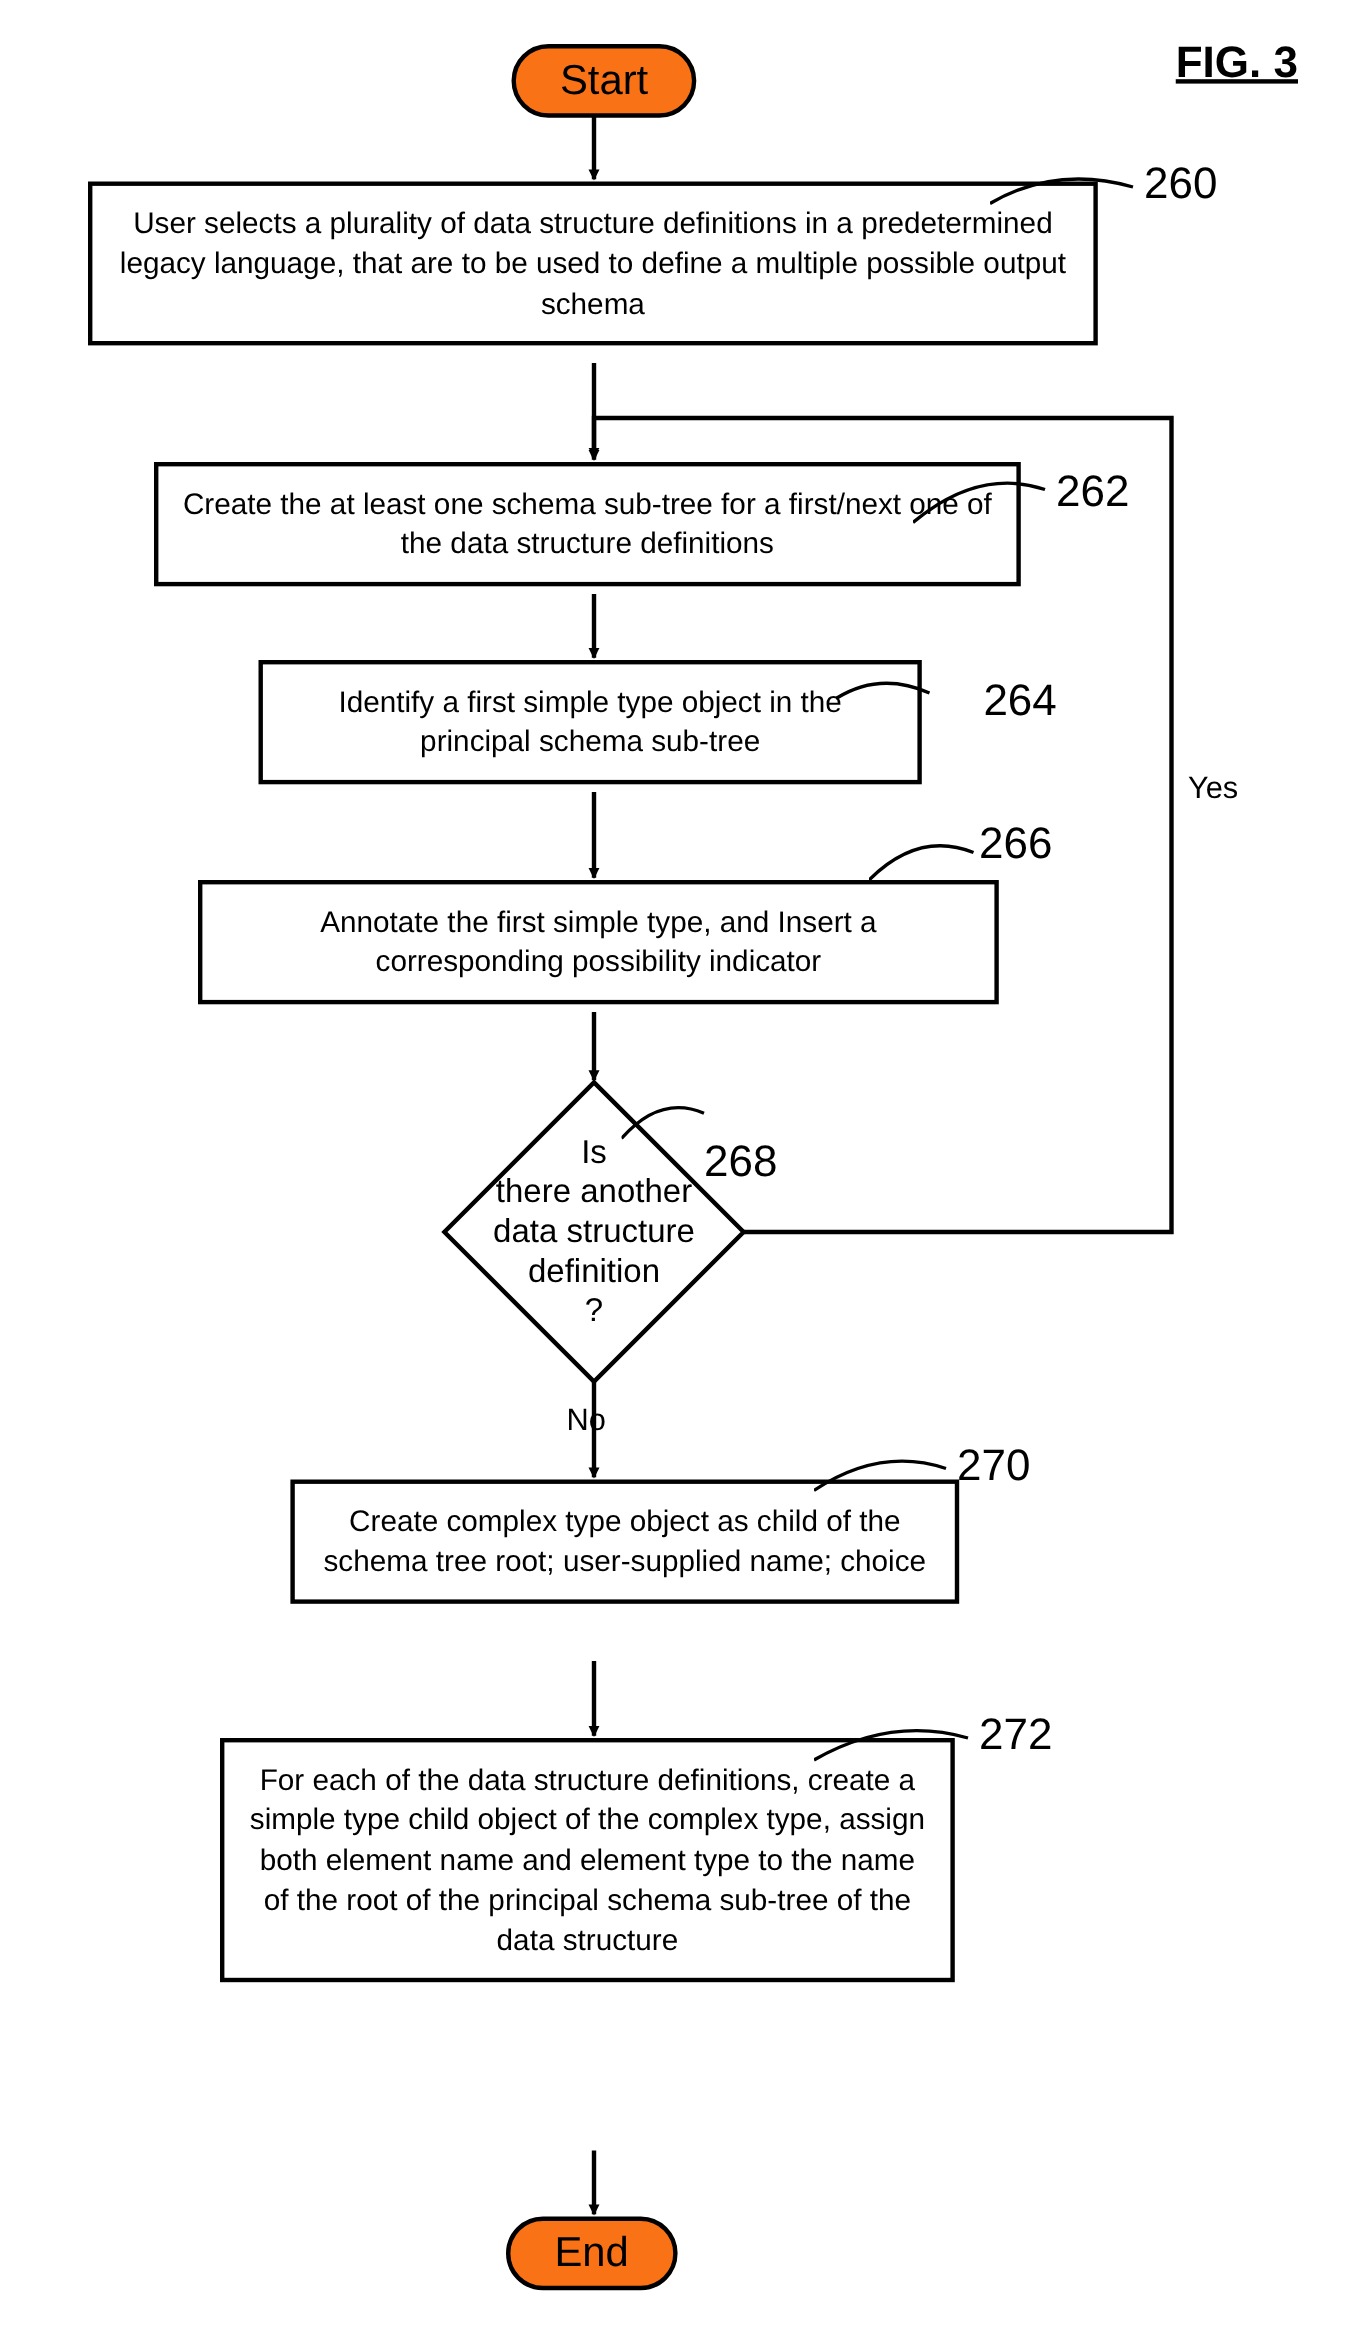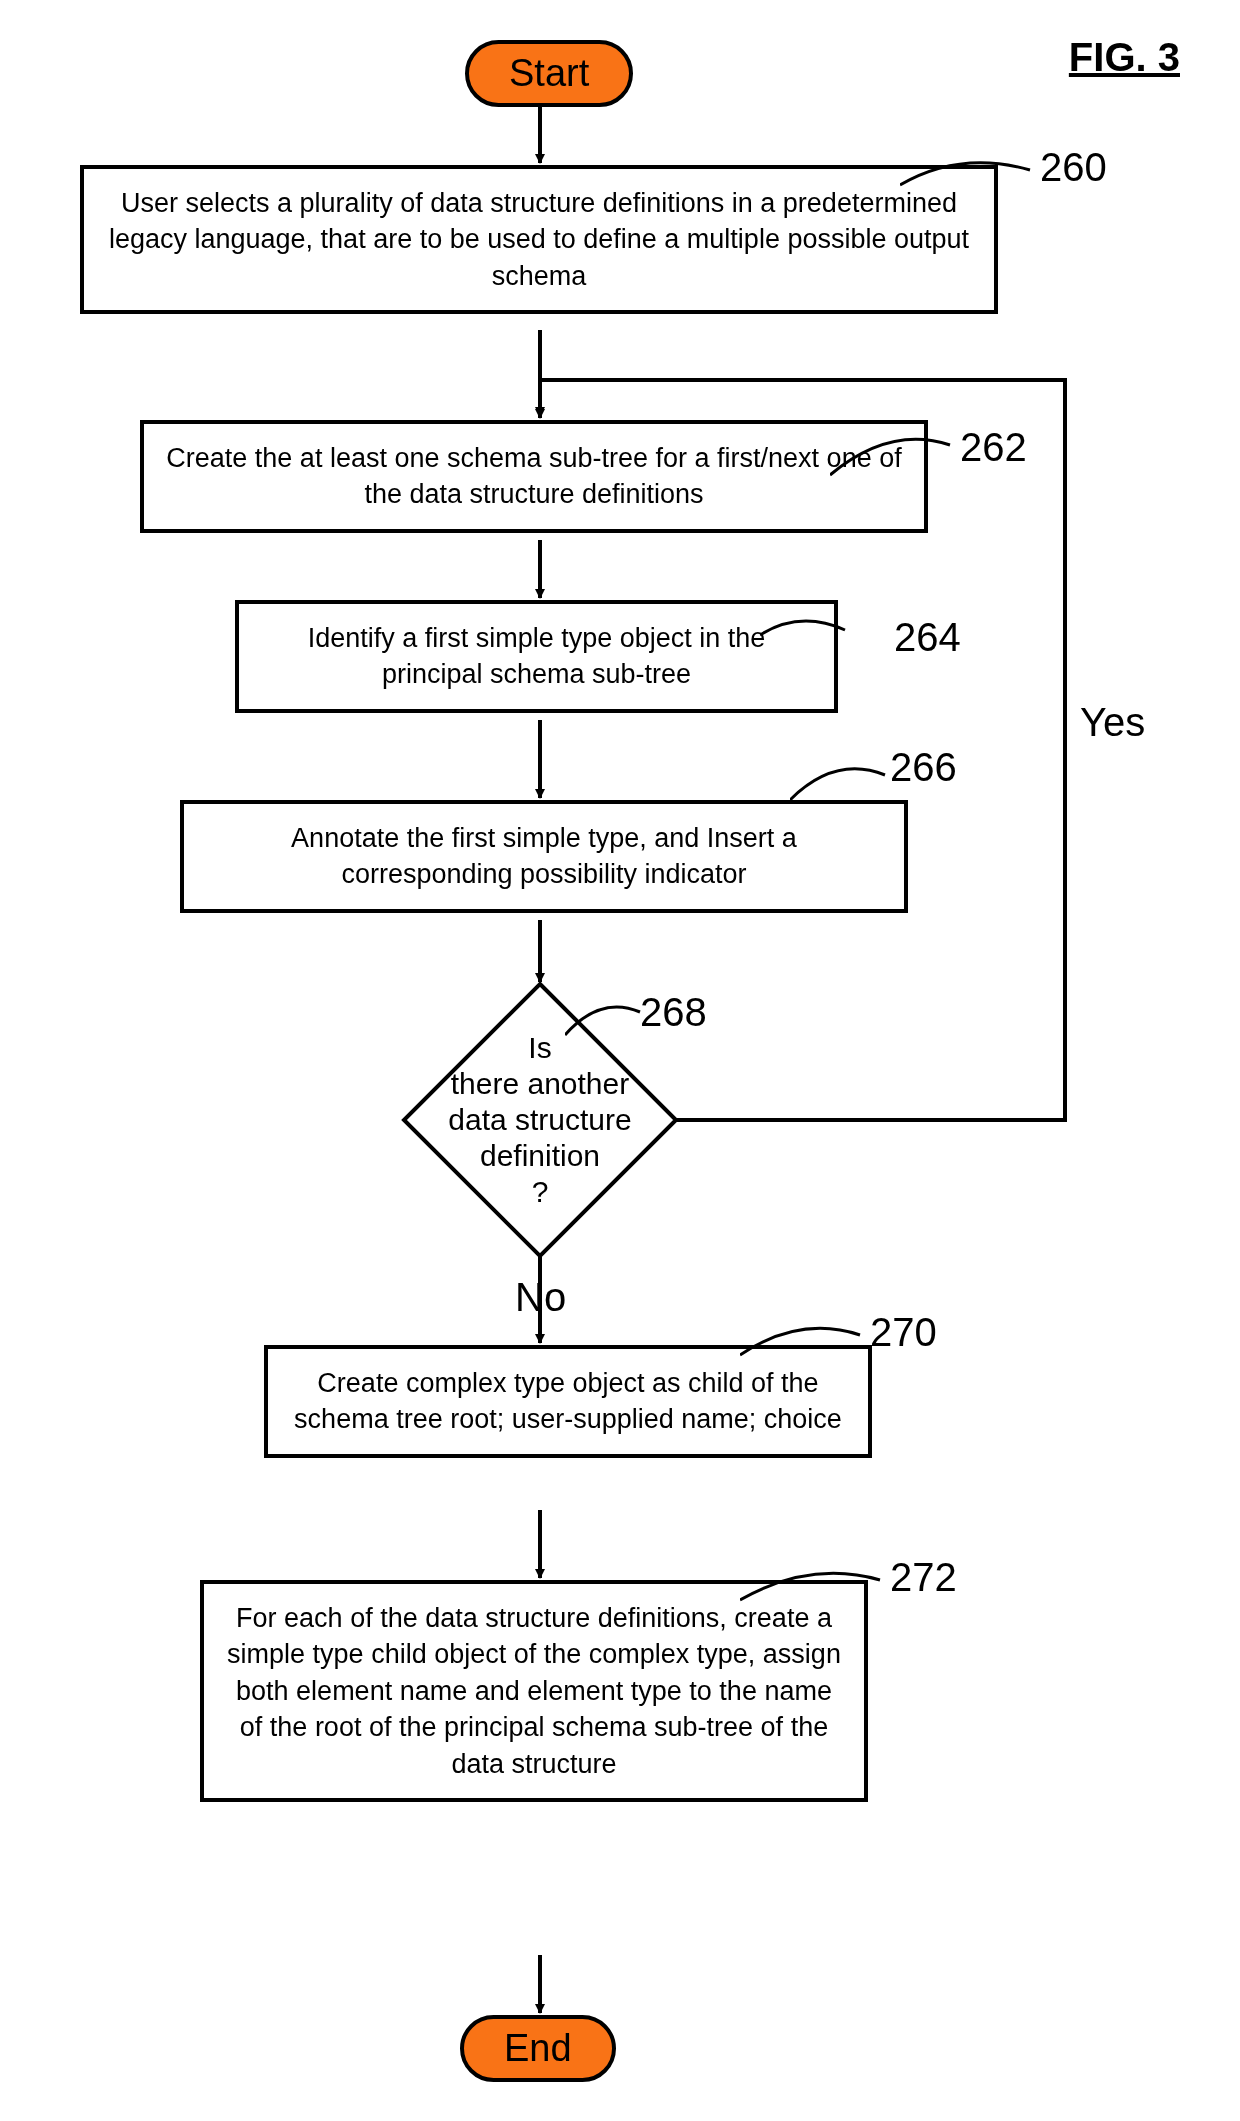--- a/index.html
+++ b/index.html
@@ -37,21 +37,21 @@
     line-height: 1.35;
     background: #fff;
     text-align: center;
   }
   .ref-label {
     position: absolute;
     font-size: 40px;
   }
   .edge-label {
     position: absolute;
-    font-size: 40px;
+    font-size: 28px;
   }
   .diamond {
     position: absolute;
     width: 280px;
     height: 280px;
   }
   .diamond svg { position: absolute; top: 0; left: 0; }
   .diamond .dtext {
     position: absolute;
     top: 0; left: 0;
@@ -111,21 +111,21 @@
 <div class="diamond" style="left:400px; top:980px;">
   <svg width="280" height="280">
     <polygon points="140,4 276,140 140,276 4,140" fill="#fff" stroke="#000" stroke-width="4"></polygon>
   </svg>
   <div class="dtext" style="white-space: pre-line;">Is
 there another
 data structure
 definition
 ?</div>
 </div>
-<div class="ref-label" style="left:640px; top:990px;">268</div>
+<div class="ref-label" style="left:640px; top:1034px;">268</div>
 <svg class="leader" style="left:565px; top:1000px;" width="80" height="45">
   <path d="M0 35 Q 35 -5 75 12" stroke="#000" stroke-width="3" fill="none"></path>
 </svg>
 
 <div class="process" style="left:232px; top:1345px; width:560px;margin-left:32px;">Create complex type object as child of the schema tree root; user-supplied name; choice</div>
 <div class="ref-label" style="left:870px; top:1310px;">270</div>
 <svg class="leader" style="left:740px; top:1320px;" width="130" height="50">
   <path d="M0 35 Q 60 -5 120 15" stroke="#000" stroke-width="3" fill="none"></path>
 </svg>
 

